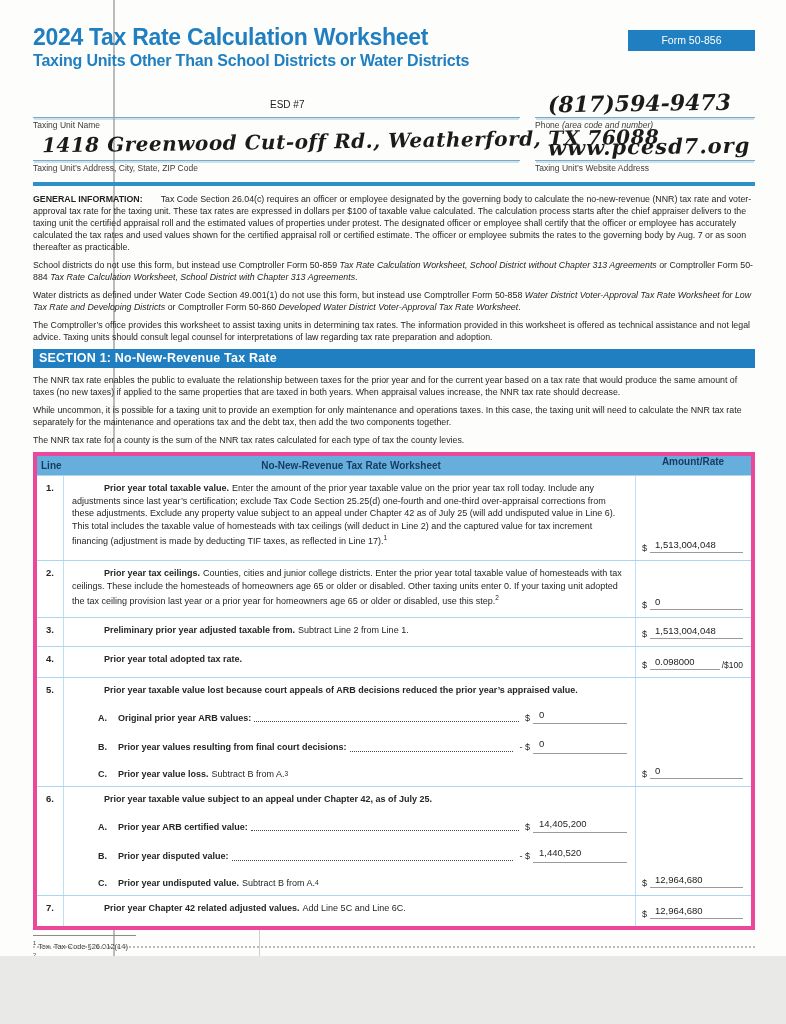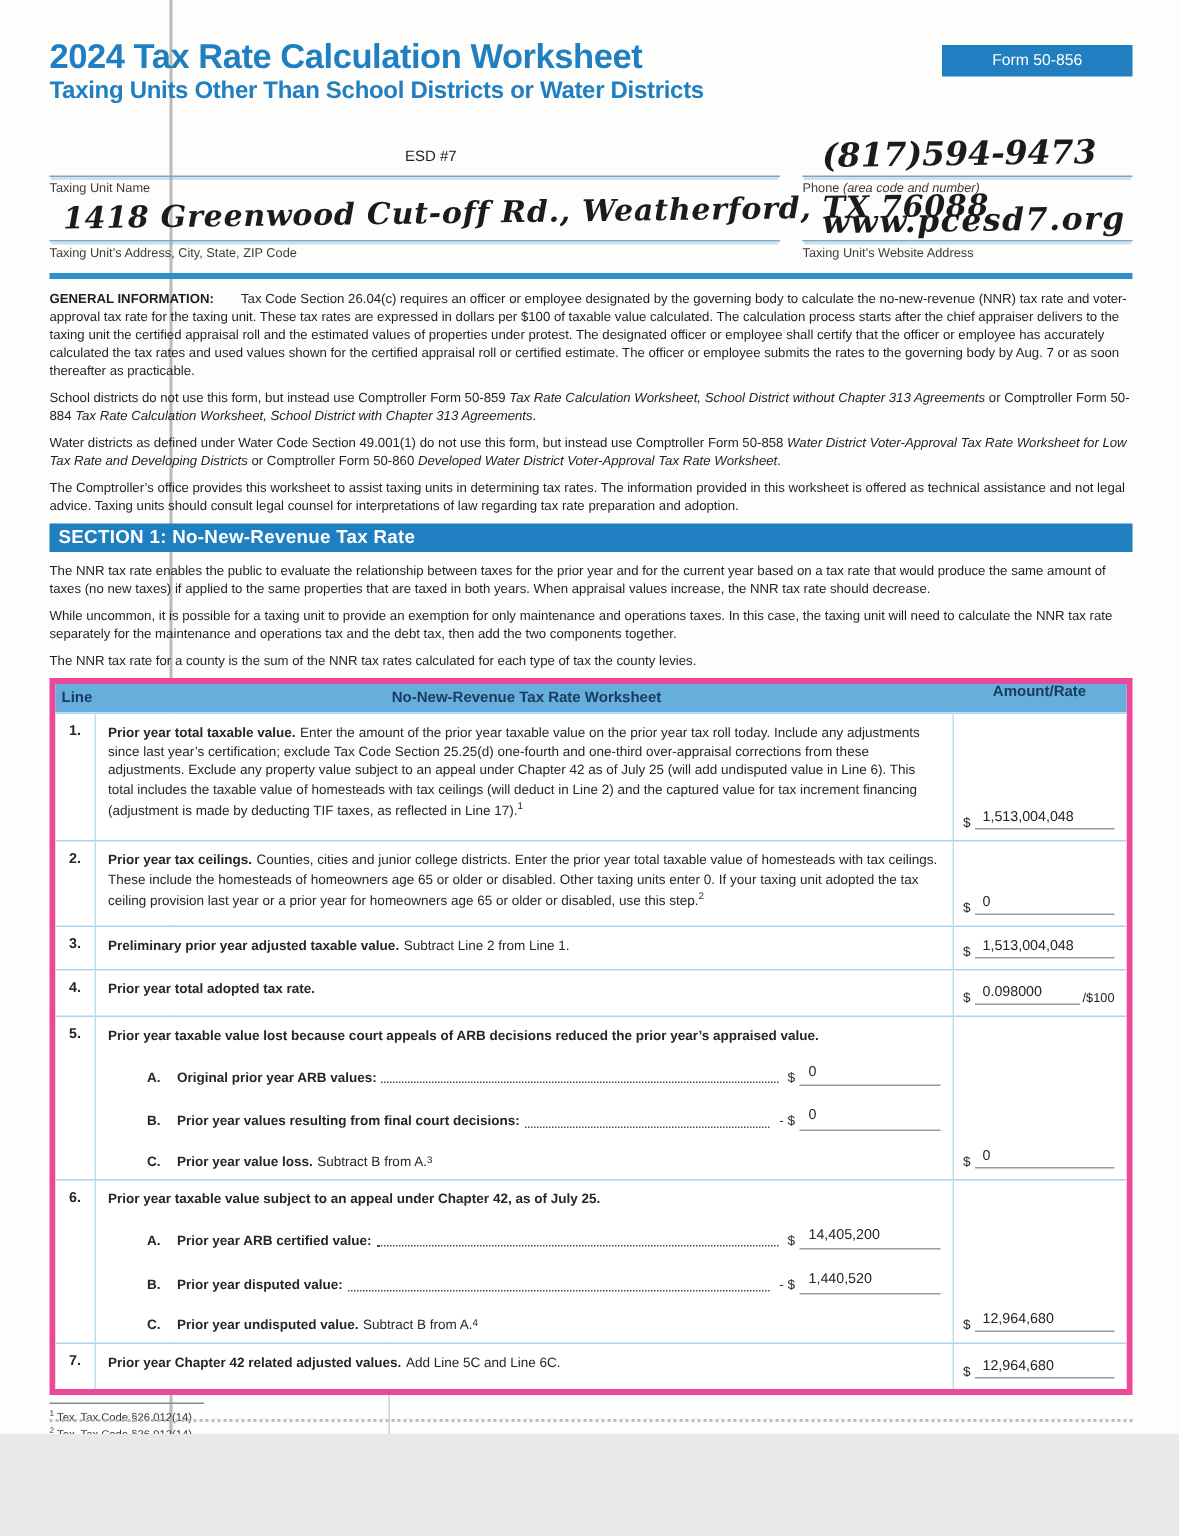--- a/index.html
+++ b/index.html
@@ -45,21 +45,21 @@
   
   .ws-table { margin-top:2px; border:4px solid #ec4899; }
   .ws-head { display:flex; background:#66afdd; color:#173a5e; font-size:10px; font-weight:700; }
   .ws-head .h-line { width:30px; padding:4px 0 4px 4px; box-sizing:border-box; }
   .ws-head .h-desc { flex:1; text-align:center; padding:4px 0; }
   .ws-head .h-amt { width:116px; text-align:center; padding:0 0; }
   .ws-row { display:flex; border-top:1px solid #aad6ef; background:#fff; }
   .cell-num { width:26px; border-right:1px solid #bfe0f2; text-align:center; padding-top:6px;
               font-weight:700; font-size:9.5px; flex:none; }
   .cell-desc { flex:1; padding:6px 8px; font-size:9px; line-height:12.5px; box-sizing:border-box; }
-  .cell-desc b { margin-right:3px; }
+  .cell-desc b { margin-right:3px;margin-left:32px; }
   sup.fn { font-size:6.5px; }
   .cell-amt { width:116px; flex:none; border-left:1px solid #bfe0f2; display:flex; align-items:flex-end;
               padding:6px 8px 7px 6px; box-sizing:border-box; }
   .amt-line { display:flex; align-items:flex-end; width:100%; }
   .cur { font-size:9px; margin-right:3px; color:#222; }
   .amt-val { flex:1; border-bottom:1px solid #9a9a9a; font-size:9.5px; padding:0 0 2px 5px; white-space:nowrap; color:#222; }
   .amt-suffix { font-size:8.5px; margin-left:2px; color:#222; }
   .r1 { min-height:84px; } .r2 { min-height:56px; } .r3 { min-height:28px; } .r4 { min-height:30px; }
   .r5 { min-height:104px; } .r6 { min-height:88px; } .r7 { min-height:30px; }
   .sub { display:flex; align-items:flex-end; margin:12px 0 0 26px; }
@@ -152,21 +152,21 @@
         <div class="cell-amt">
             <div class="amt-line">
               <span class="cur">$</span>
               <span class="amt-val">0</span>
             </div>
           </div>
       </div>
 
       <div class="ws-row r3">
         <div class="cell-num">3.</div>
-        <div class="cell-desc"><b>Preliminary prior year adjusted taxable value.</b><span>Subtract Line 2 from Line 1.</span></div>
+        <div class="cell-desc"><b>Preliminary prior year adjusted taxable from.</b><span>Subtract Line 2 from Line 1.</span></div>
         <div class="cell-amt">
             <div class="amt-line">
               <span class="cur">$</span>
               <span class="amt-val">1,513,004,048</span>
             </div>
           </div>
       </div>
 
       <div class="ws-row r4">
         <div class="cell-num">4.</div>

